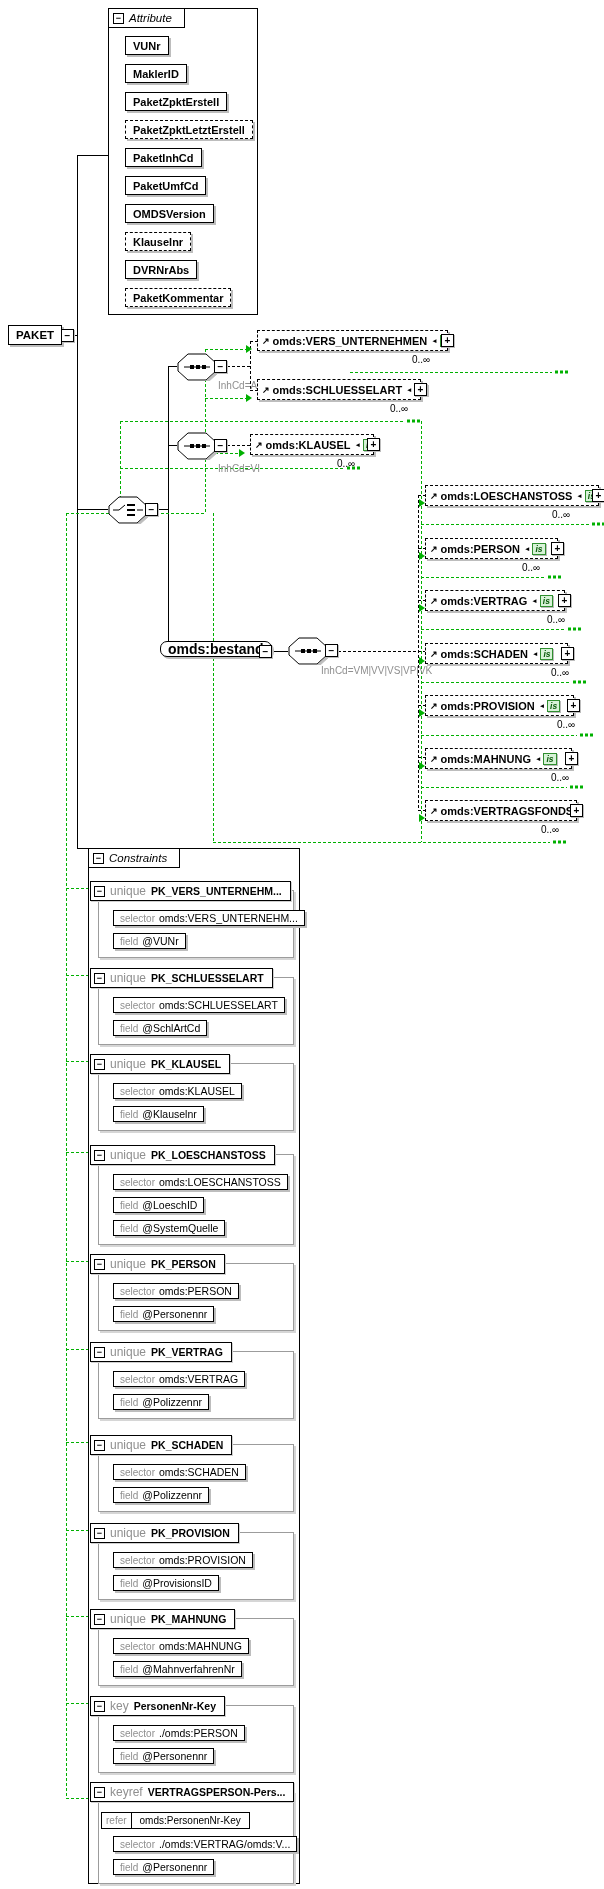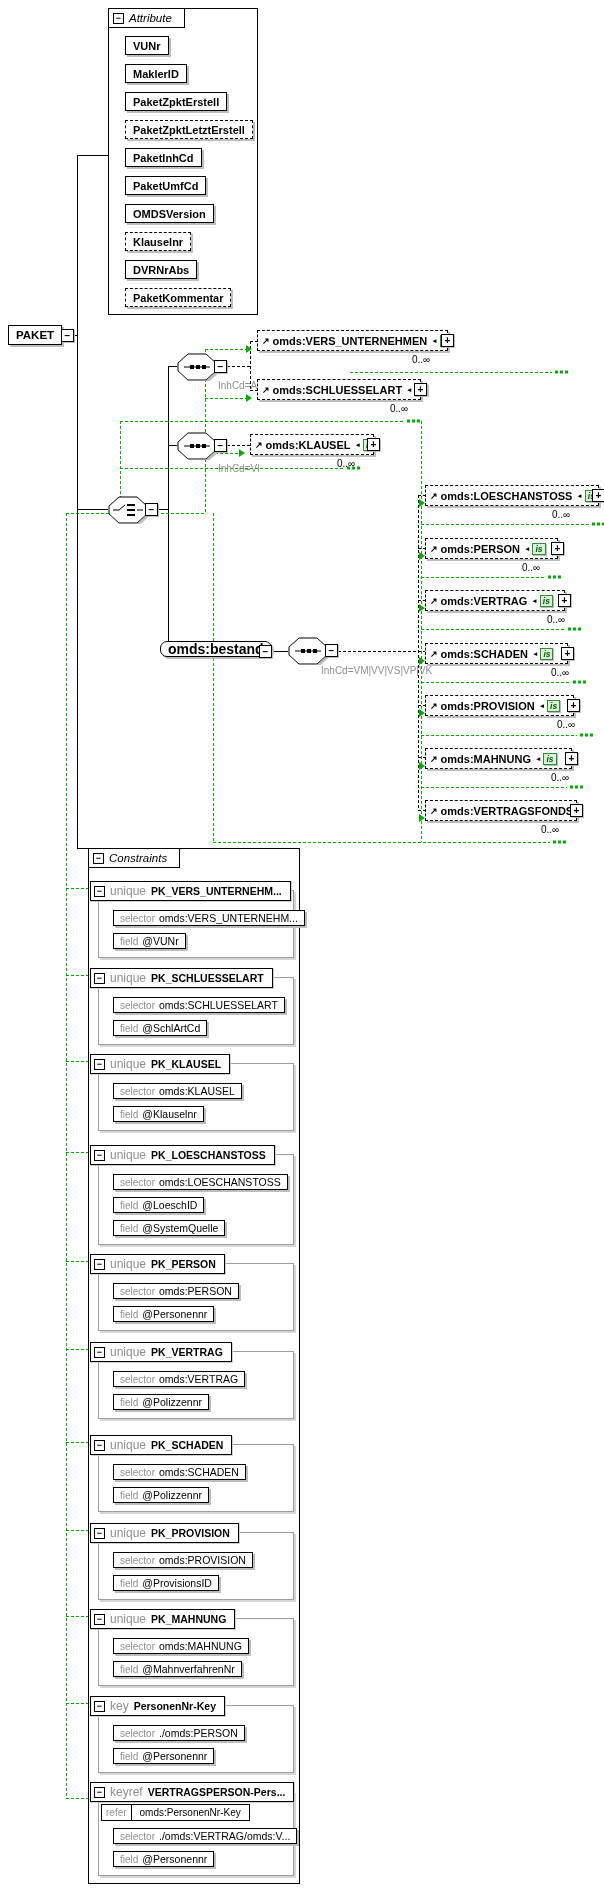--- a/index.html
+++ b/index.html
@@ -42,21 +42,21 @@
           background:#fff;border:1px solid #000;padding:2px 8px 2px 3px;
           white-space:nowrap;width:fit-content;box-shadow:1px 1px 0 #cfcfcf;}
   .ckind{color:#8f8f8f;font-size:12px;}
   .cname{font-weight:bold;font-size:10.5px;}
   .crow{border:1px solid #000;background:#fff;box-shadow:2px 2px 0 #bdbdbd;
         width:fit-content;padding:1px 6px;margin:7px 0 0 2px;font-size:10px;
         white-space:nowrap;}
   .crlabel{color:#8f8f8f;margin-right:4px;}
   .crvalue{font-weight:normal;font-size:10.5px;color:#000;}
   .rrow{display:flex;border:1px solid #000;background:#fff;width:fit-content;
-        margin:0 0 0 -10px;font-size:10px;white-space:nowrap;}
+        margin:8px 0 0 -10px;font-size:10px;white-space:nowrap;}
   .rrlabel{color:#8f8f8f;padding:2px 4px;border-right:1px solid #000;}
   .rrvalue{padding:2px 8px;color:#000;}
   .csvg{position:absolute;}
 </style>
 </head>
 <body>
 
 <div class="canvas">
 
   <svg class="wires" width="604" height="1889">

